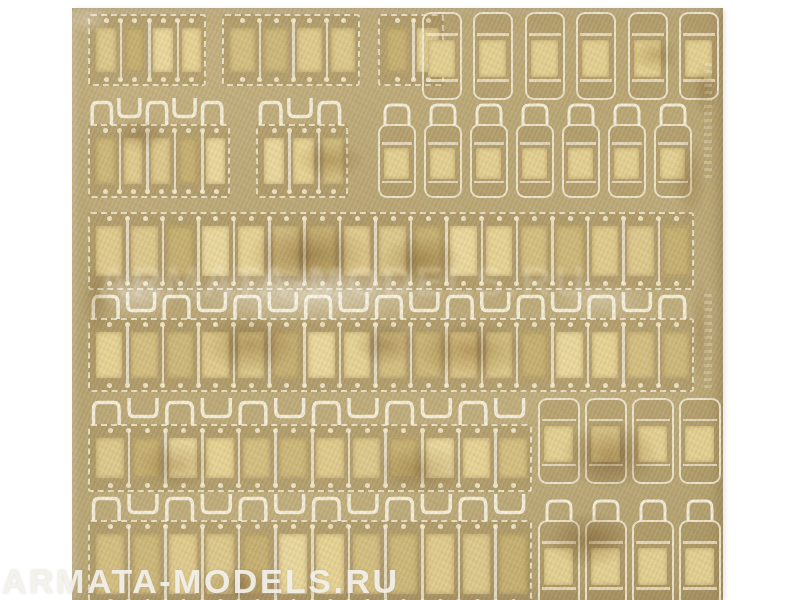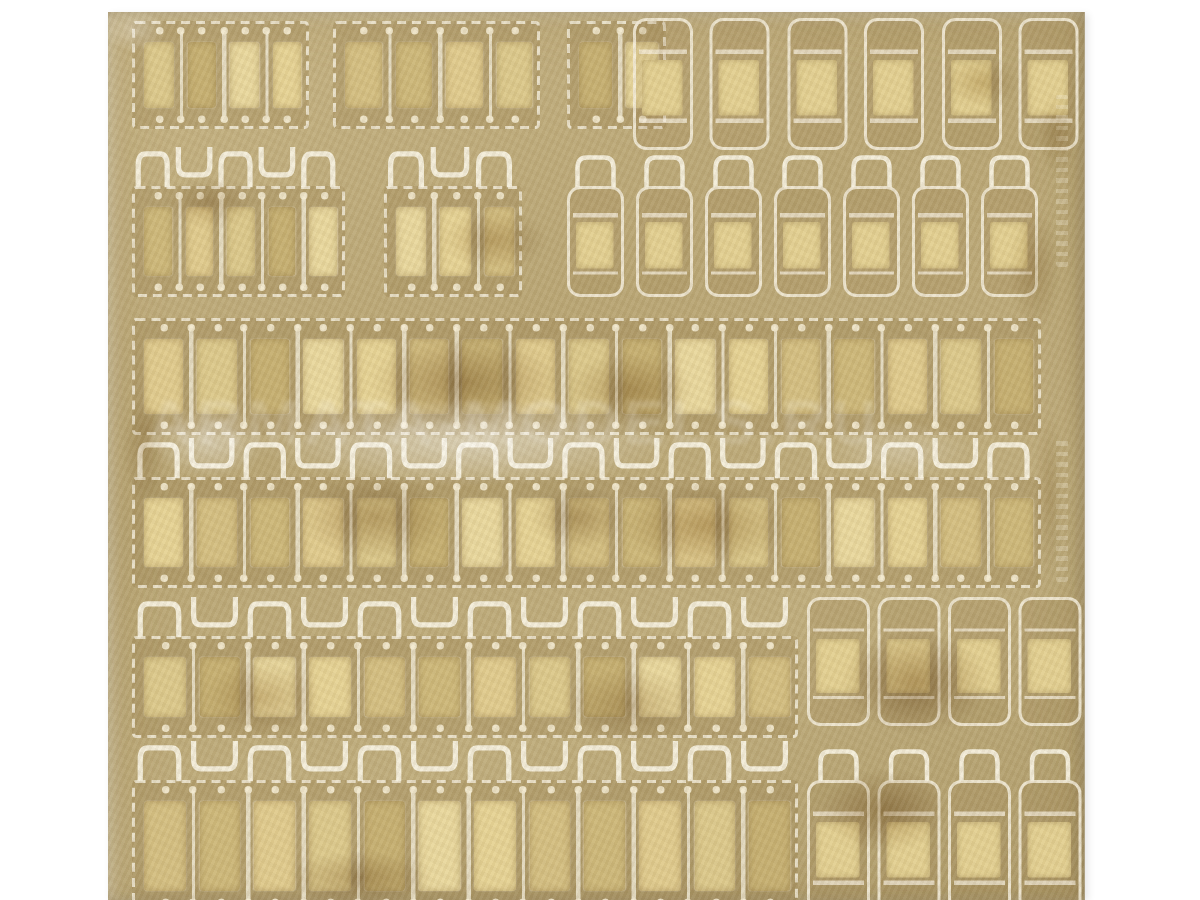--- a/index.html
+++ b/index.html
@@ -643,13 +643,14 @@
           <path d="M4,24 L4,11 Q4,4 10,4 L22,4 Q28,4 28,11 L28,24" fill="none" stroke="#f6f0df" stroke-width="3" opacity="0.95"></path>
         </svg>
         <div class="marking" style="left: 632px; top: 55px; width: 8px; height: 115px;"></div>
         <div class="marking" style="left: 632px; top: 285px; width: 8px; height: 95px;"></div>
       </div>
     <div id="stains" style="background-image: radial-gradient(90px 45px at 238px 247px, rgba(138, 106, 56, 0.45) 0%, rgba(0, 0, 0, 0) 70%), radial-gradient(60px 35px at 348px 252px, rgba(150, 118, 63, 0.4) 0%, rgba(0, 0, 0, 0) 70%), radial-gradient(45px 30px at 313px 337px, rgba(125, 94, 48, 0.35) 0%, rgba(0, 0, 0, 0) 70%), radial-gradient(70px 40px at 178px 337px, rgba(138, 106, 56, 0.4) 0%, rgba(0, 0, 0, 0) 70%), radial-gradient(80px 40px at 398px 342px, rgba(150, 118, 63, 0.45) 0%, rgba(0, 0, 0, 0) 70%), radial-gradient(55px 35px at 103px 457px, rgba(154, 122, 69, 0.35) 0%, rgba(0, 0, 0, 0) 70%), radial-gradient(65px 35px at 348px 462px, rgba(138, 106, 56, 0.3) 0%, rgba(0, 0, 0, 0) 70%), radial-gradient(70px 50px at 538px 447px, rgba(138, 106, 56, 0.5) 0%, rgba(0, 0, 0, 0) 70%), radial-gradient(60px 40px at 518px 532px, rgba(150, 118, 63, 0.45) 0%, rgba(0, 0, 0, 0) 70%), radial-gradient(50px 28px at 258px 152px, rgba(154, 122, 69, 0.35) 0%, rgba(0, 0, 0, 0) 70%), radial-gradient(40px 25px at 68px 127px, rgba(154, 122, 69, 0.3) 0%, rgba(0, 0, 0, 0) 70%), radial-gradient(25px 60px at 618px 172px, rgba(160, 132, 72, 0.3) 0%, rgba(0, 0, 0, 0) 70%), radial-gradient(18px 40px at 633px 82px, rgba(160, 132, 72, 0.3) 0%, rgba(0, 0, 0, 0) 70%), radial-gradient(70px 25px at 168px 577px, rgba(138, 106, 56, 0.35) 0%, rgba(0, 0, 0, 0) 70%), radial-gradient(20px 50px at 24px 292px, rgba(154, 122, 69, 0.3) 0%, rgba(0, 0, 0, 0) 70%), radial-gradient(35px 25px at 583px 47px, rgba(160, 132, 72, 0.35) 0%, rgba(0, 0, 0, 0) 70%), radial-gradient(15px 80px at 628px 322px, rgba(160, 132, 72, 0.25) 0%, rgba(0, 0, 0, 0) 70%);"></div>
     <div id="glare" style="background-image: radial-gradient(200px 42px at 238px 287px, rgba(255, 255, 255, 0.45) 0%, rgba(0, 0, 0, 0) 70%), radial-gradient(55px 35px at 68px 287px, rgba(255, 255, 255, 0.4) 0%, rgba(0, 0, 0, 0) 70%), radial-gradient(70px 28px at 528px 292px, rgba(255, 255, 255, 0.25) 0%, rgba(0, 0, 0, 0) 70%), radial-gradient(30px 20px at 18px 12px, rgba(255, 255, 255, 0.3) 0%, rgba(0, 0, 0, 0) 70%);"></div>
     <div id="texture"></div>
     <div id="ghostwm">ARMATA-MODELS.RU</div>
   </div>
+  <div id="watermark" style="color: rgb(243, 241, 236);">ARMATA-MODELS.RU</div>
 </div>
 
 </body></html>

